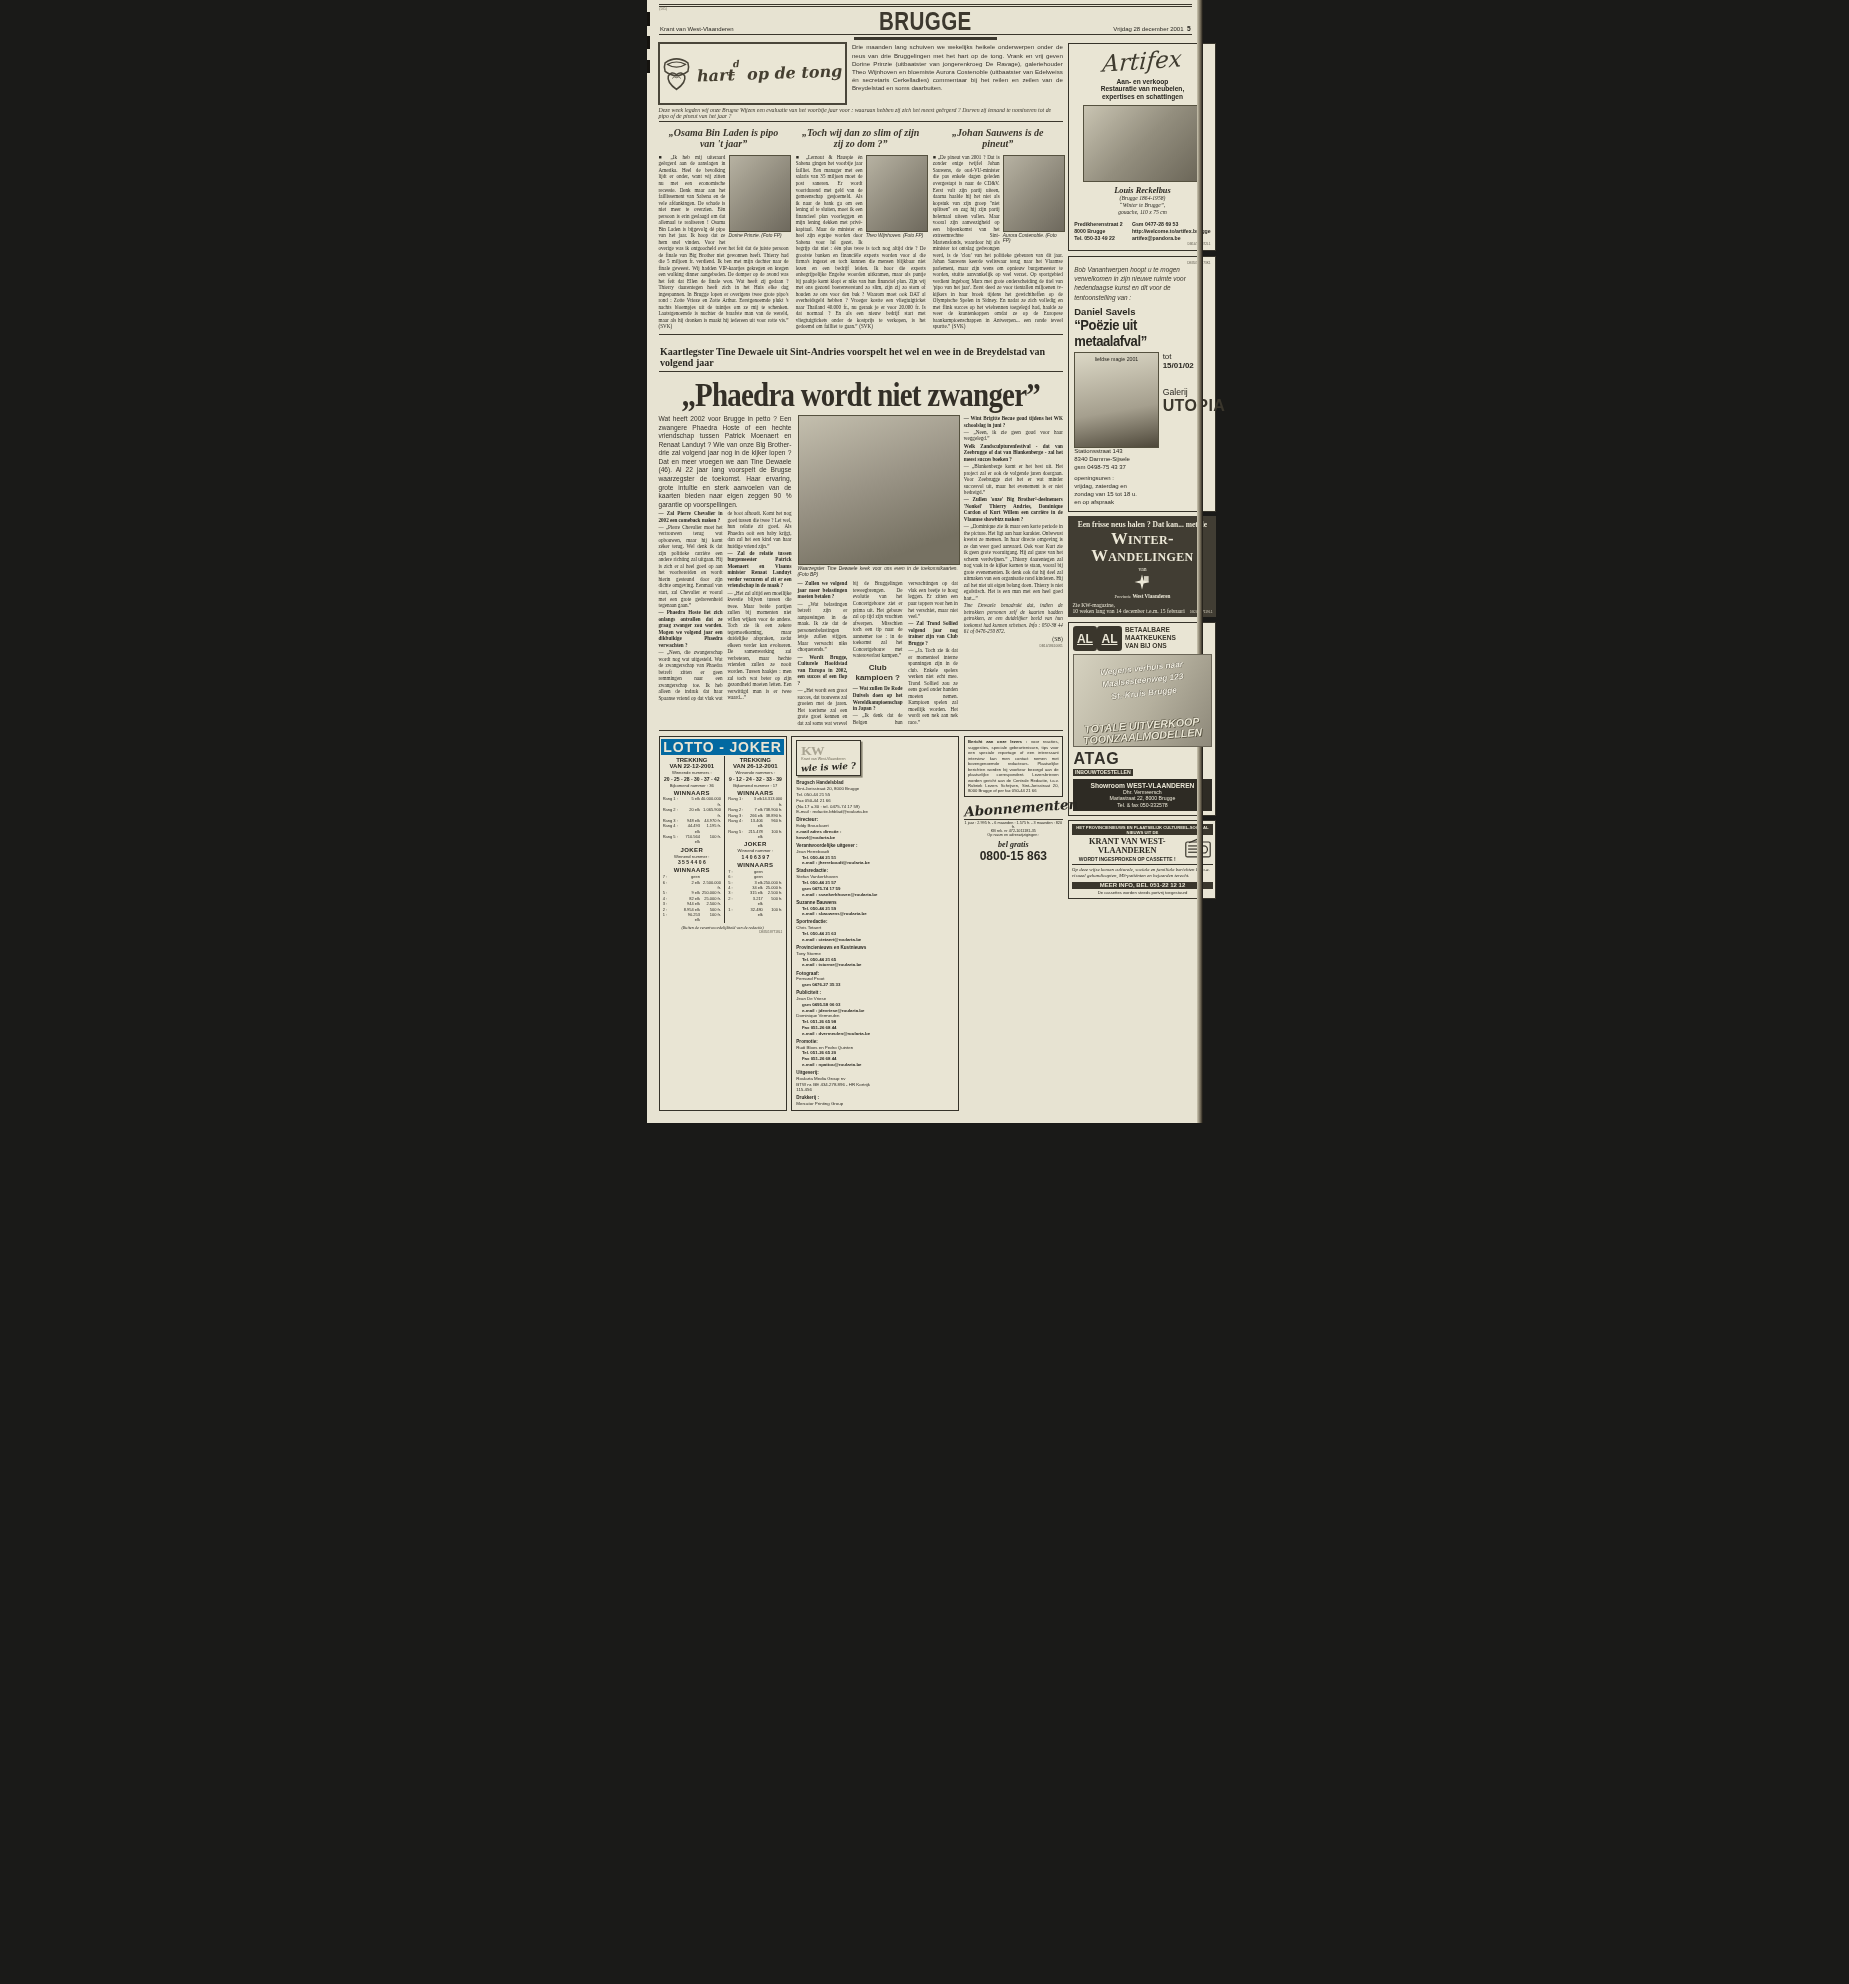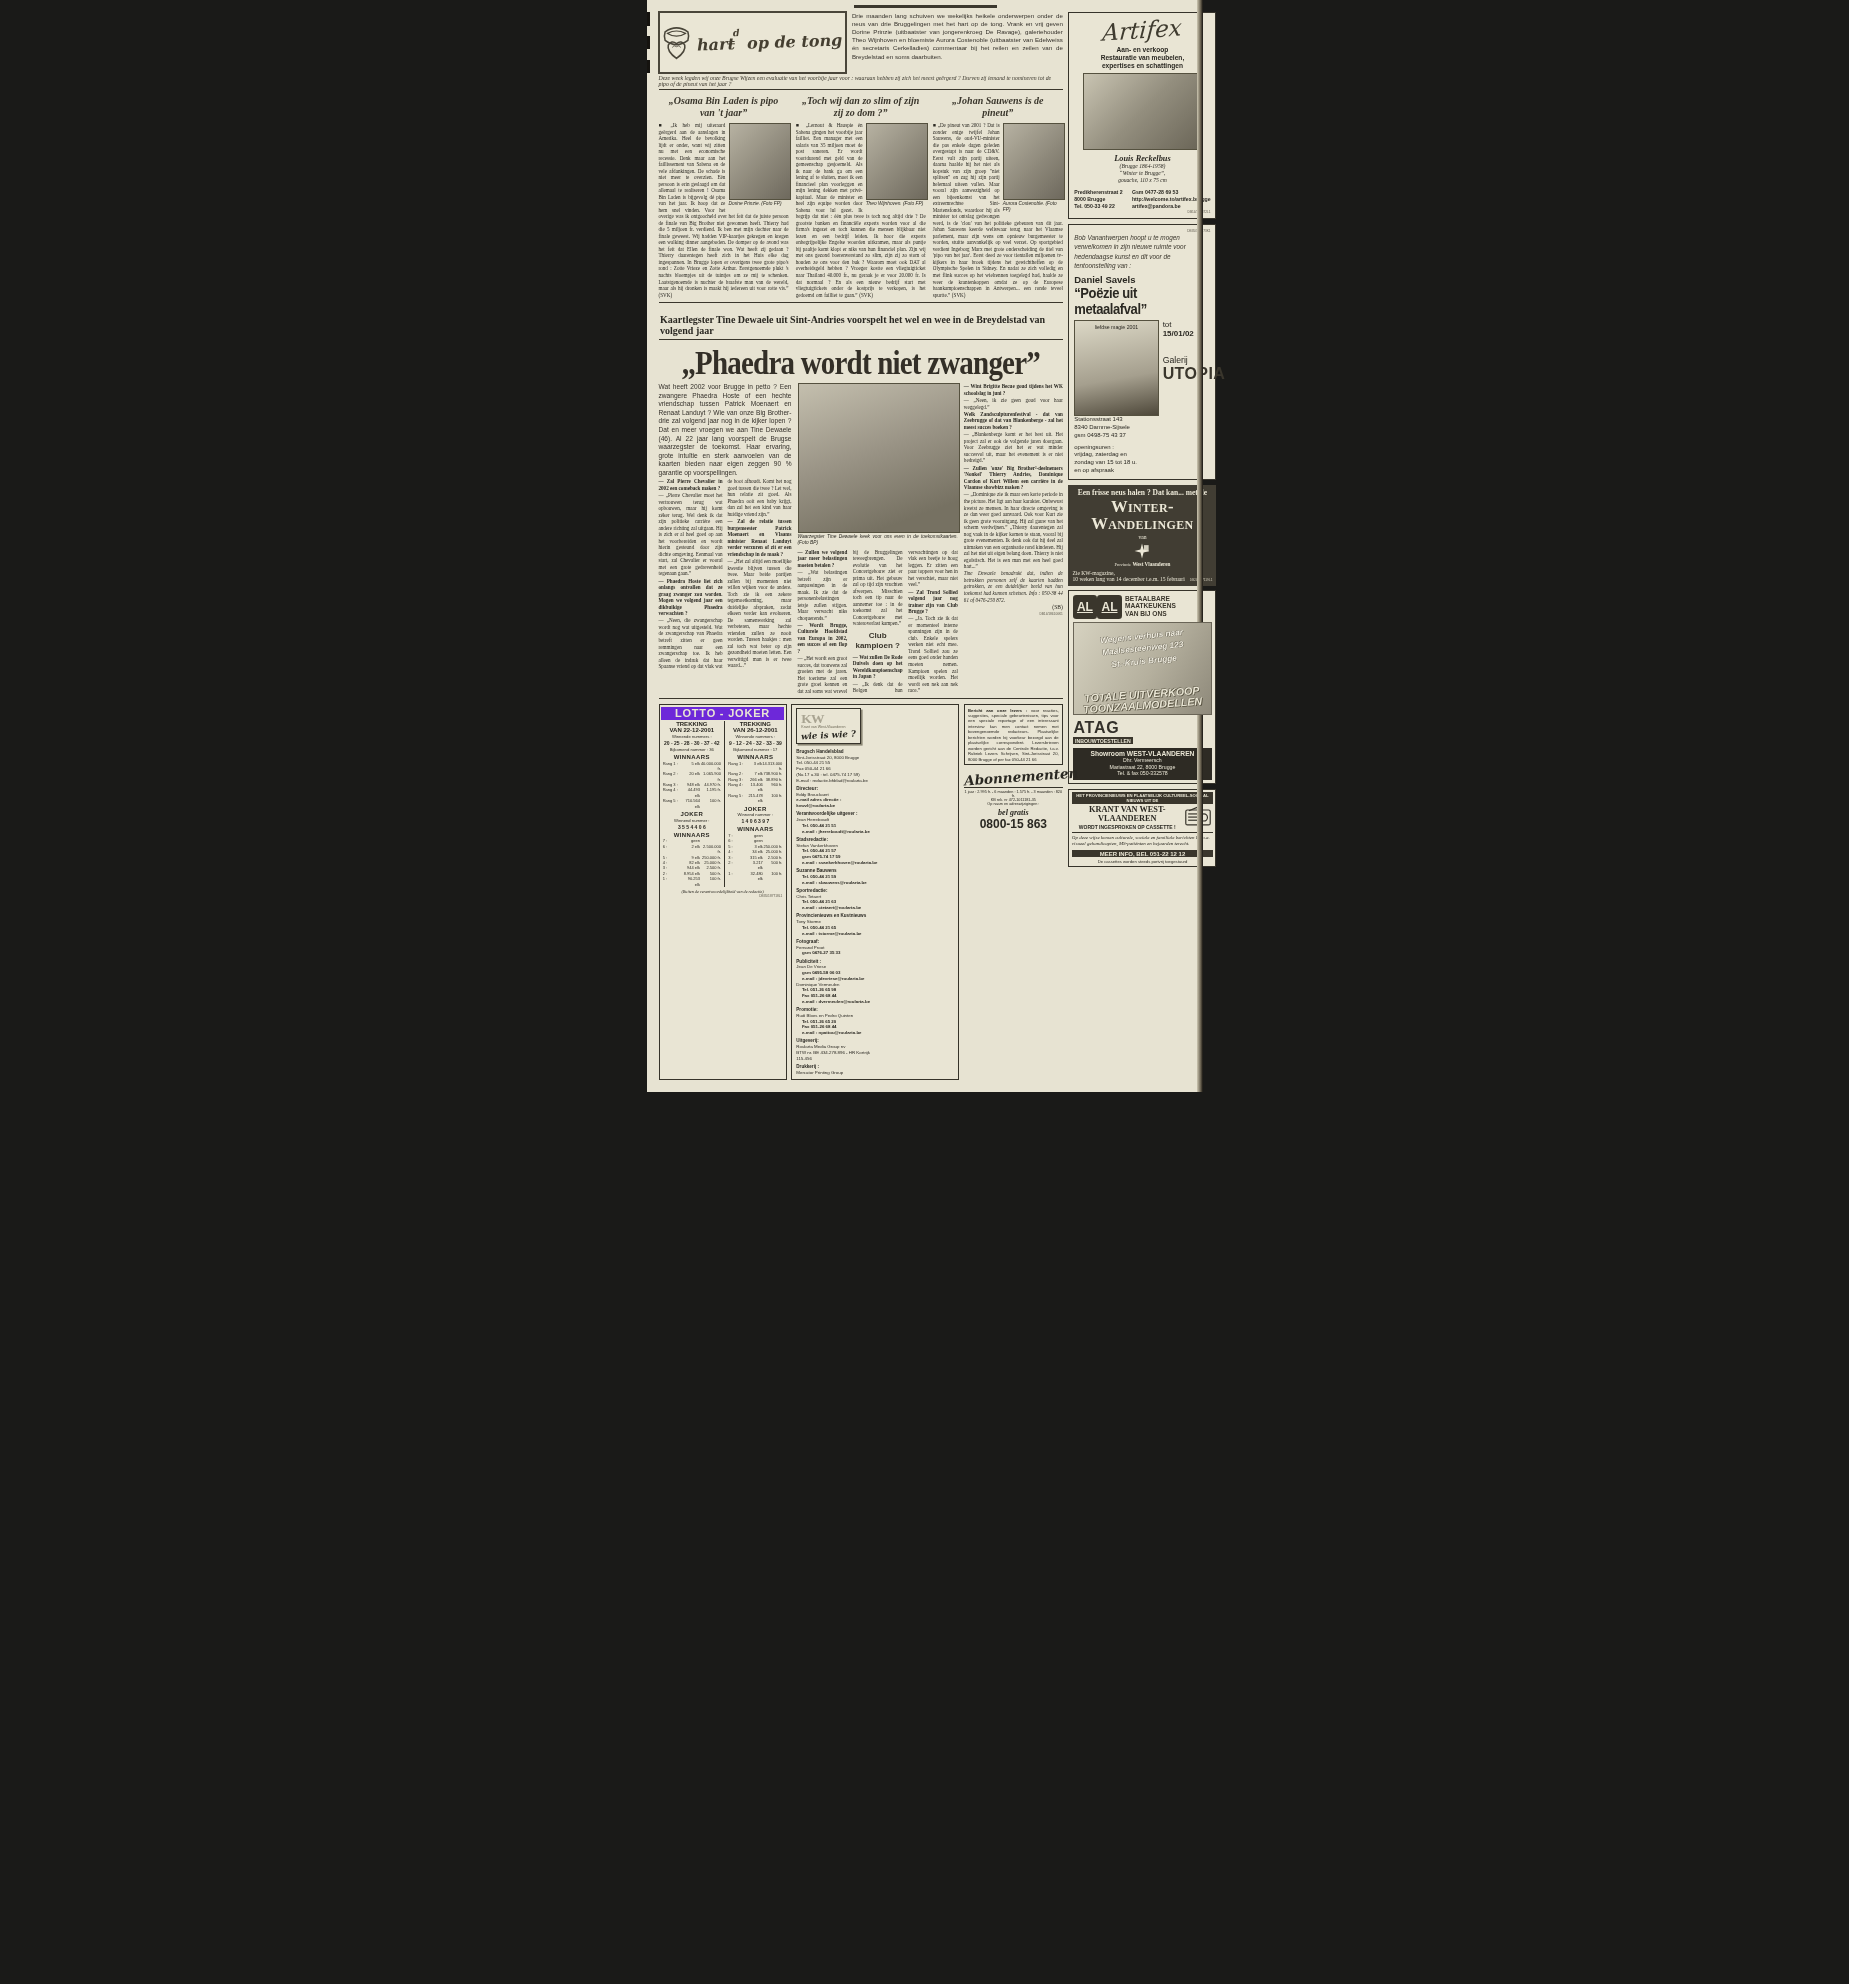--- a/index.html
+++ b/index.html
@@ -56,21 +56,21 @@
   .qa p{margin:0 0 0.8px 0;}
   .qa{font-size:5.1px;line-height:1.28;text-align:justify;}
   .ph-photo .img{width:100%;height:148px;background:linear-gradient(160deg,#c4bfae,#9a9486 45%,#767162 85%);
         border:0.4px solid #55513f;}
   .crosshead{font-family:"Liberation Sans",sans-serif;font-size:8px;text-align:center;margin:4px 0 2.4px 0;color:#3a362c;}
   .closing{font-style:italic;}
   .sig{text-align:right;font-size:5.6px;margin-top:1.6px;}
   
   .bottom{display:grid;grid-template-columns:128px 1fr 99px;column-gap:4.8px;margin-top:4.8px;}
   .lotto{padding:2.4px 3.2px;font-family:"Liberation Sans",sans-serif;}
-  .lotto-head{background:#6d28d9;color:#e9e5d4;font-weight:bold;text-align:center;font-size:11px;
+  .lotto-head{background:#0369a1;color:#e9e5d4;font-weight:bold;text-align:center;font-size:14px;
         letter-spacing:0.8px;padding:0.4px 0;margin:-0.8px -1.6px 1px -1.6px;}
   .lotto-grid{display:grid;grid-template-columns:1fr 1fr;column-gap:3.2px;}
   .draw{border-left:0.4px solid #36332a;padding-left:3.2px;}
   .draw:first-child{border-left:none;padding-left:0;}
   .draw h3{text-align:center;font-size:6px;margin:0.8px 0;}
   .draw .c{text-align:center;font-size:4.2px;margin:0.8px 0;}
   .draw .nums{text-align:center;font-weight:bold;font-size:5px;margin:0.4px 0;}
   .wtitle{text-align:center;font-weight:bold;font-size:6px;letter-spacing:0.4px;margin:2px 0 0.8px 0;}
   .wrow{display:flex;font-size:4px;line-height:1.35;}
   .wrow span:nth-child(1){width:34%;}
@@ -155,20 +155,27 @@
 <body>
 
 <div class="page">
   <div class="edge-marks">
       <div></div>
       <div></div>
       <div></div>
     </div>
   <div class="scan-edge"></div>
 
+  <header class="masthead">
+    <div class="rule2"></div>
+    <span class="m-edition">(505)</span>
+    <span class="m-left">Krant van West-Vlaanderen</span>
+    <span class="section-title">BRUGGE</span>
+    <span class="m-right"><span>Vrijdag 28 december 2001</span>&nbsp;&nbsp;<b>5</b></span>
+  </header>
   <div class="section-bar"></div>
 
   <div class="content">
     <main class="main-col">
 
       <section>
         <div class="hart-row">
           <div class="hart-logo">
             <span>
               <svg width="29" height="38" viewBox="0 0 74 96">

